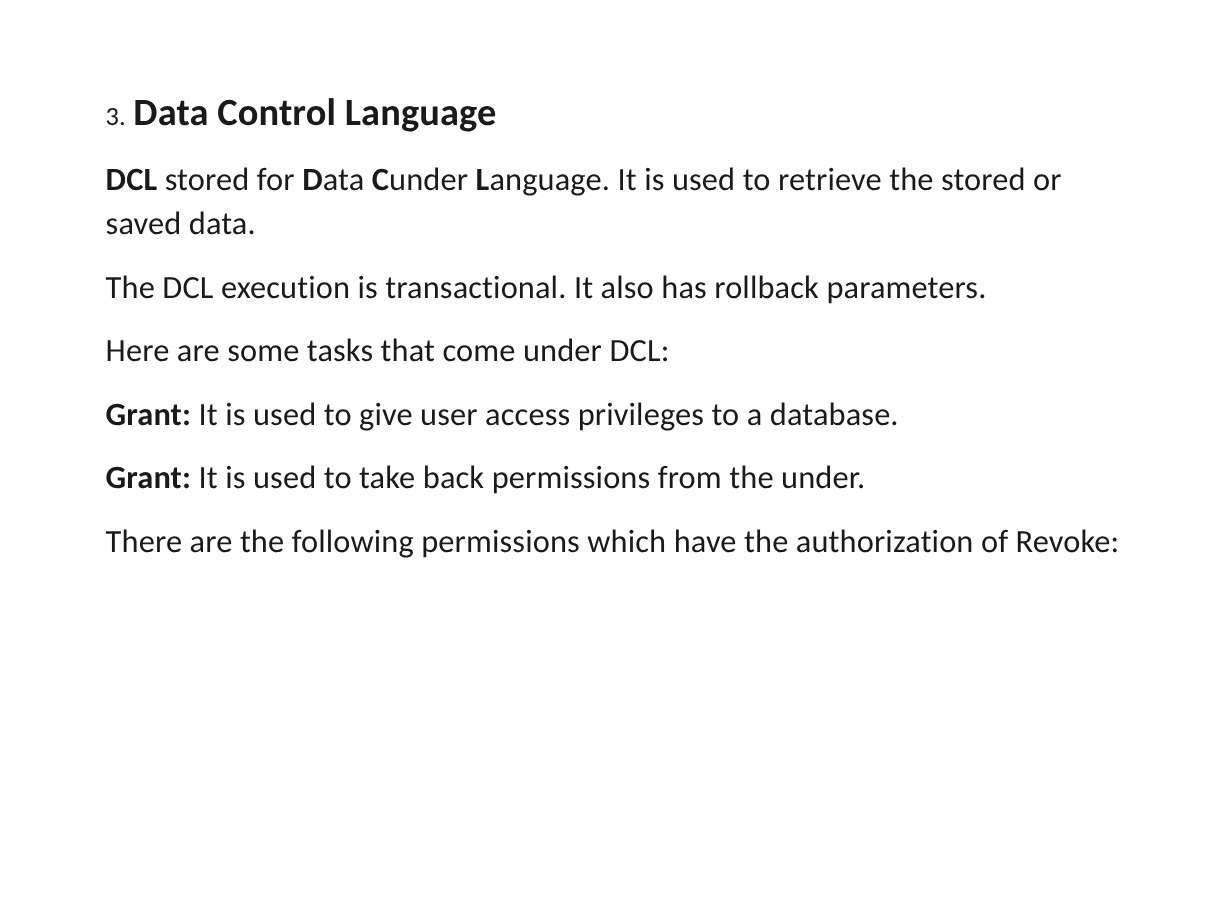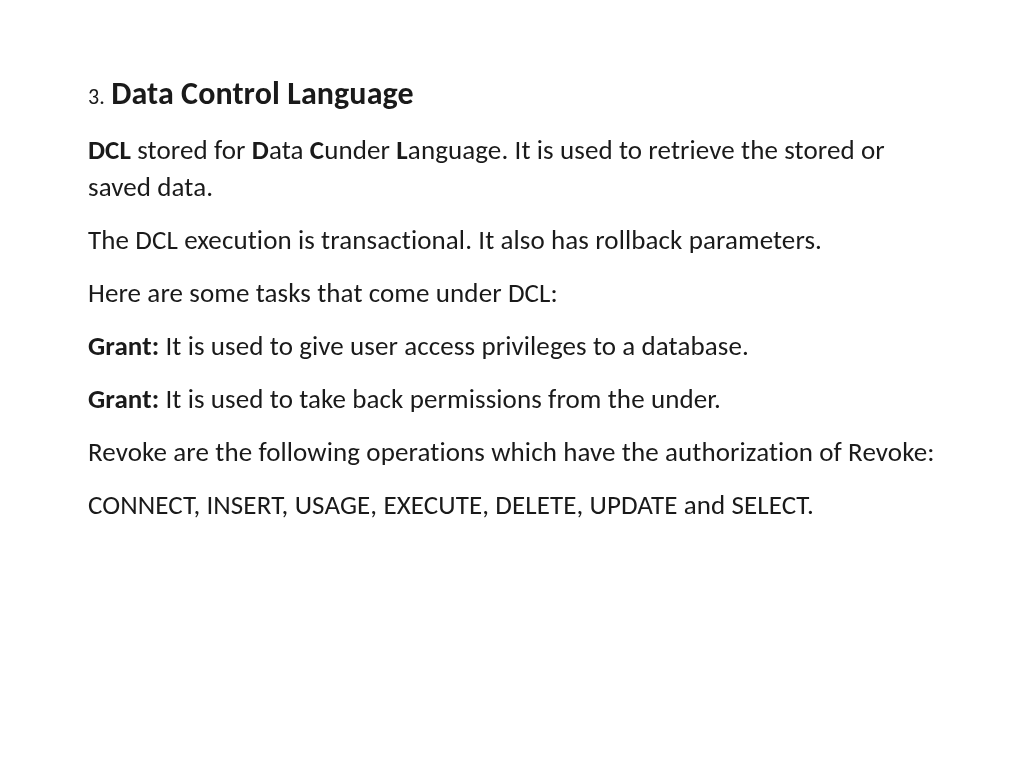--- a/index.html
+++ b/index.html
@@ -56,17 +56,16 @@
   <p>Here are some tasks that come under DCL:</p>
 
   <p>
     <span class="bold">Grant:</span><span> It is used to give user access privileges to a database.</span>
   </p>
 
   <p>
     <span class="bold">Grant:</span><span> It is used to take back permissions from the under.</span>
   </p>
 
-  <p>Revoke are the following operations which have the authorization of Revoke:</p>
+  <p>There are the following permissions which have the authorization of Revoke:</p>
 
-  <p>CONNECT, INSERT, USAGE, EXECUTE, DELETE, UPDATE and SELECT.</p>
 
 </div>
 
 </body></html>

